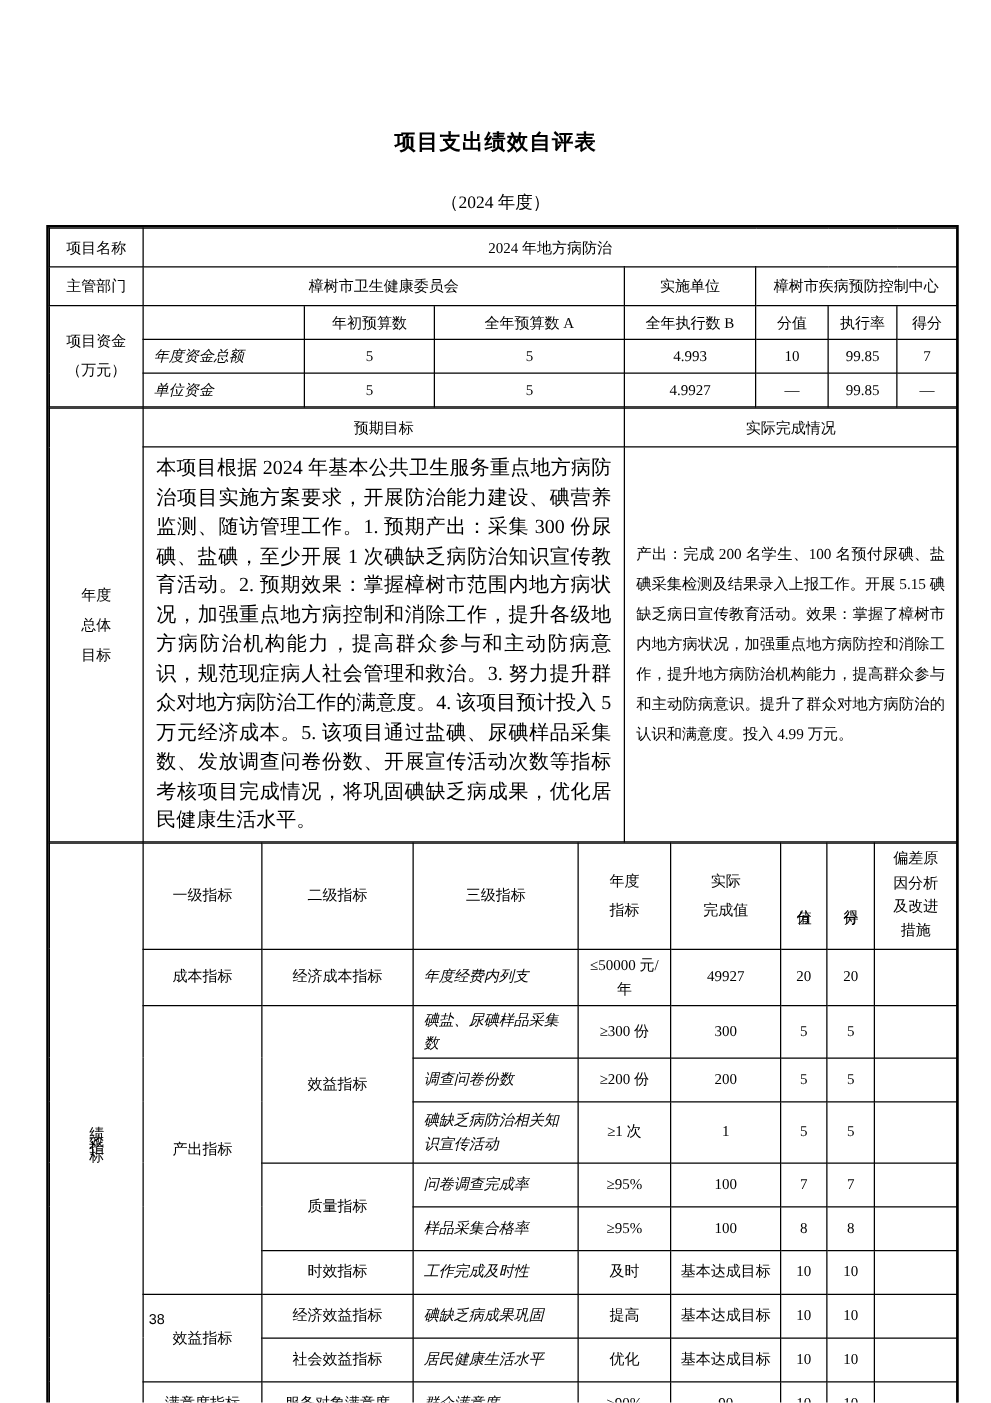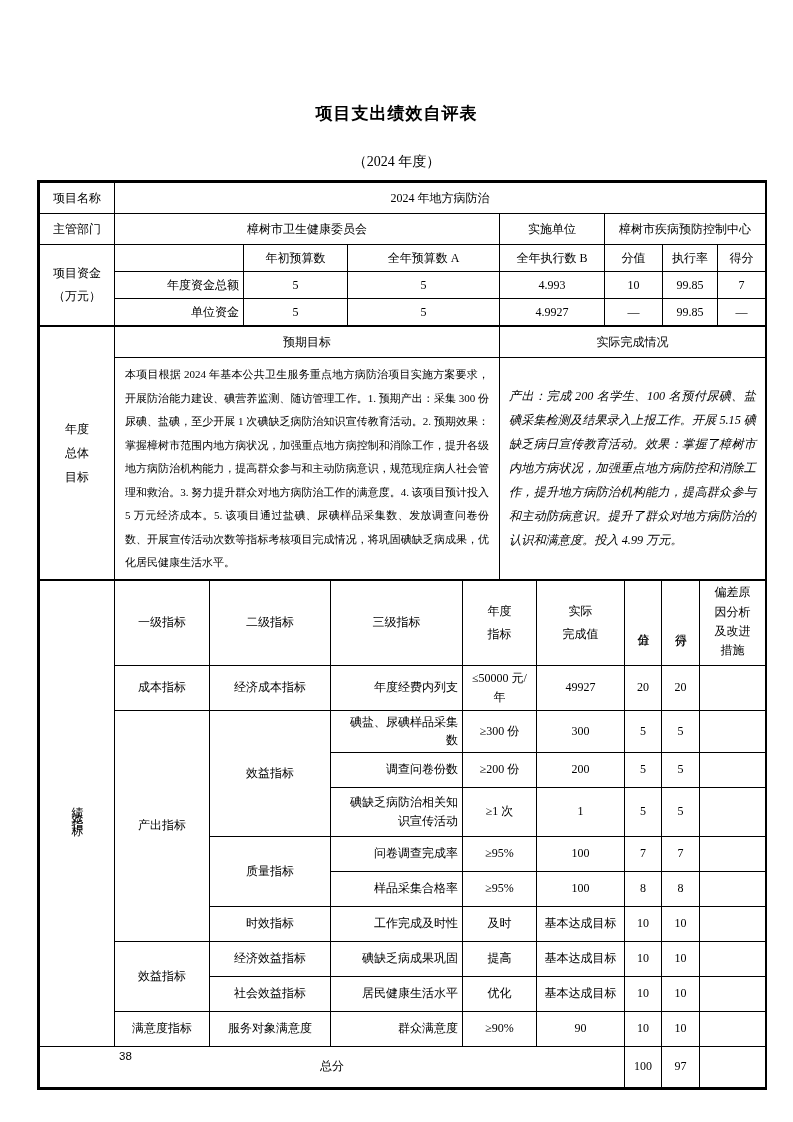--- a/index.html
+++ b/index.html
@@ -7,30 +7,30 @@
     width:793px;height:1122px;position:relative;
     font-family:"Liberation Serif","DejaVu Serif",serif;color:#000;
   }
   .sheet{padding-top:102px;}
   .doc-title{text-align:center;font-size:17px;font-weight:bold;margin:0 0 28px 0;letter-spacing:1px;}
   .doc-subtitle{text-align:center;font-size:14px;margin:0 0 9px 0;}
   .tbl-wrap{width:726px;margin-left:37px;border:2px solid #000;}
   table{border-collapse:collapse;width:100%;table-layout:fixed;}
   td{border:1px solid #000;font-size:12px;text-align:center;vertical-align:middle;padding:2px 4px;line-height:1.55;word-break:break-all;}
   .h26 td{height:26px;margin-top:32px;} .h22 td{height:22px;}
-  .left{text-align:right;padding-left:8px;}
+  .left{text-align:left;padding-left:8px;font-style:italic;}
   .w2{display:inline-block;width:2em;line-height:2;text-align:center;}
   .w3{display:inline-block;width:3em;line-height:1.6;text-align:center;}
   .w4{display:inline-block;width:4em;line-height:1.9;text-align:left;}
   .pre{white-space:pre-line;line-height:1.8;}
   .vtext{writing-mode:vertical-rl;text-orientation:upright;letter-spacing:6px;display:inline-block;}
   .vsmall{writing-mode:vertical-rl;text-orientation:upright;letter-spacing:1px;display:inline-block;}
   .goal-head td{height:26px;}
-  .goal-left{text-align:justify;vertical-align:top;padding:5px 10px 4px 10px;line-height:23.5px;font-size:11px;margin-top:30px;}
-  .goal-right{text-align:justify;vertical-align:middle;padding:5px 9px;line-height:24px;font-size:12.2px;font-style:italic;}
+  .goal-left{text-align:justify;vertical-align:top;padding:5px 10px 4px 10px;line-height:23.5px;font-size:16px;margin-top:30px;}
+  .goal-right{text-align:justify;vertical-align:middle;padding:5px 9px;line-height:24px;font-size:12.2px;}
   .ind-head td{height:80px;line-height:1.9;}
   .r40 td{height:40px;} .r30 td{height:30px;} .r44 td{height:44px;} .r36 td{height:36px;}
   .page-number{position:absolute;left:119px;top:1018px;font-size:11.5px;font-family:"Liberation Sans","DejaVu Sans",sans-serif;margin-top:32px;}
 </style>
 </head>
 <body>
 
 <div class="sheet">
 
   <h1 class="doc-title">项目支出绩效自评表</h1>

